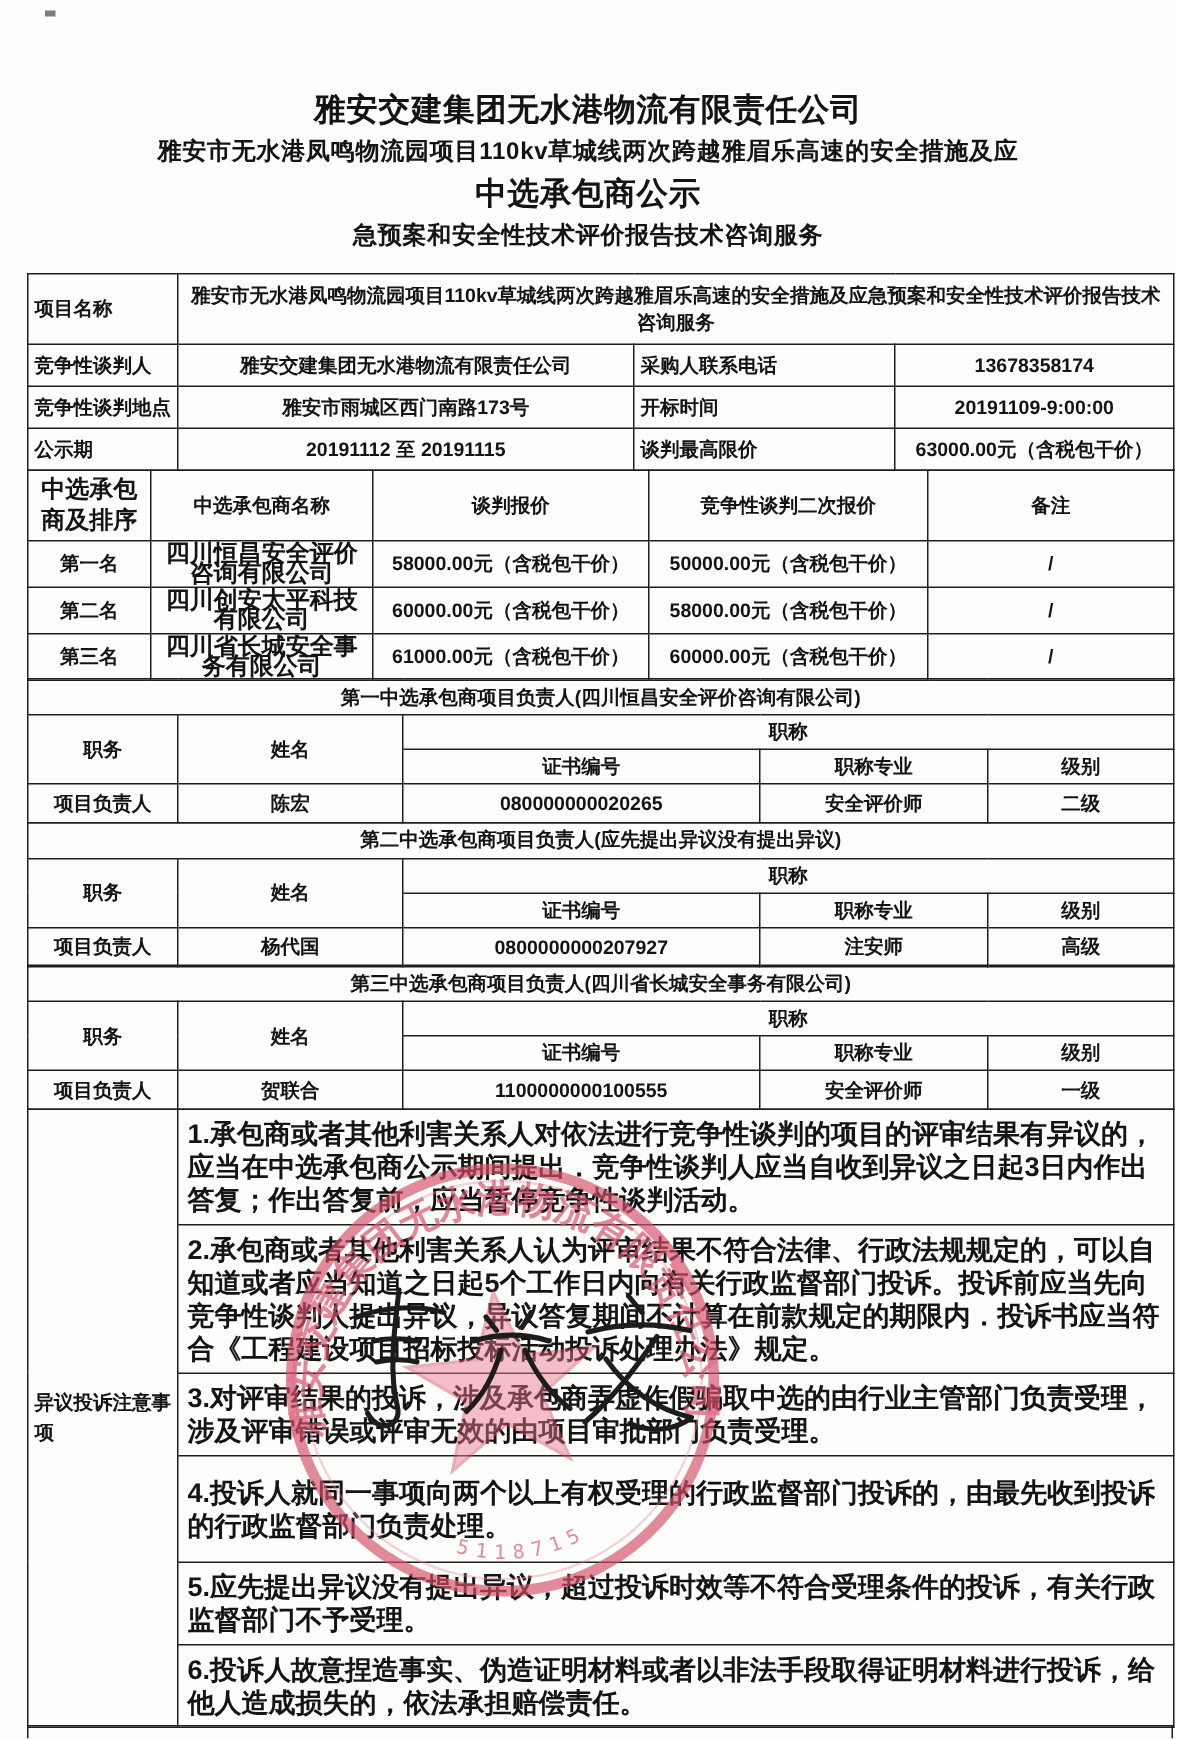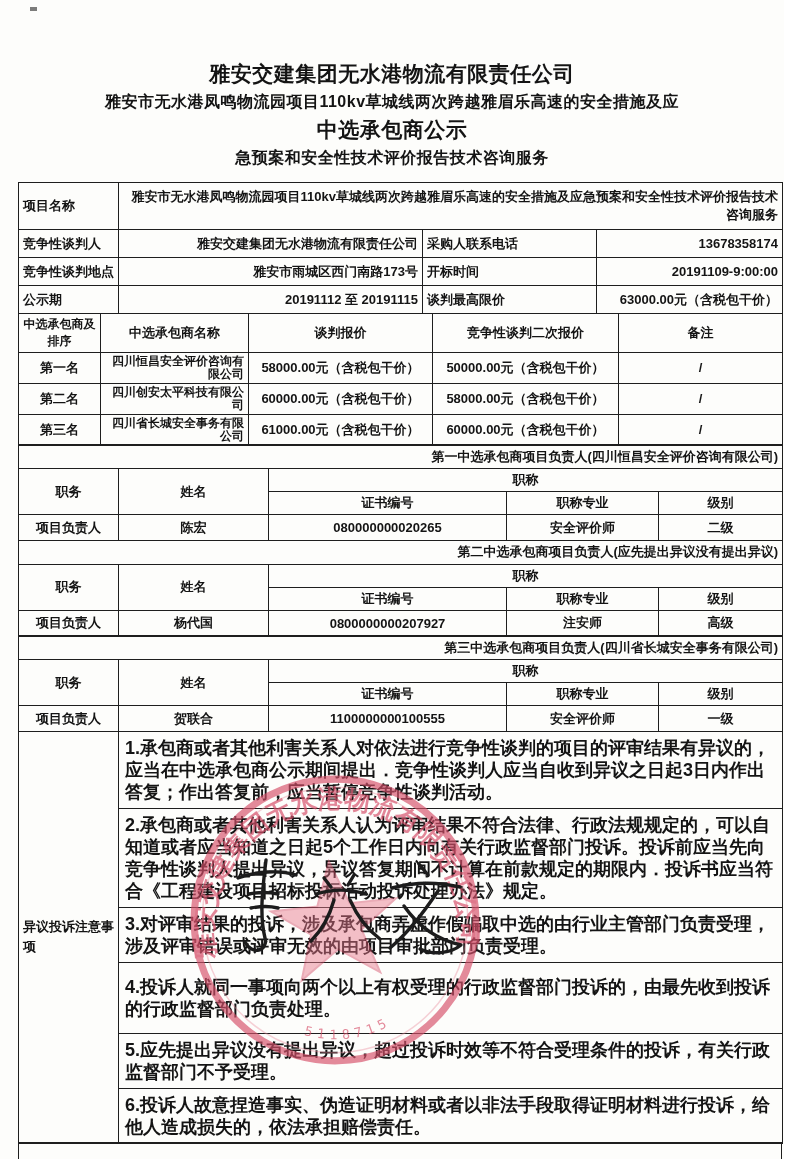--- a/index.html
+++ b/index.html
@@ -14,29 +14,29 @@
   }
   .artifact{position:absolute;left:30px;top:7px;width:7px;height:4px;background:#444;opacity:.7;}
   .titleblock{padding-top:60px;width:756px;margin:0 auto;text-align:center;font-weight:bold;line-height:28px;}
   .t-line{font-size:16px;letter-spacing:.5px;}
   .t-line.big{font-size:21px;}
   .doc{margin:10px 0 0 18px;width:764px;}
   table{border-collapse:collapse;table-layout:fixed;width:764px;}
   table + table{margin-top:-1.5px;}
   td,th{border:1.5px solid #1e1e1e;padding:2px 4px;font-size:13px;font-weight:600;vertical-align:middle;overflow:hidden;}
   .lab{text-align:left;}
-  .val{text-align:right;margin-left:20px;}
+  .val{text-align:center;margin-left:20px;}
   .ctr{text-align:center;}
   .info-r1 td{height:42px;}
   .info-row td{height:23px;}
   .bid-head td{height:34px;text-align:center;}
   .bid-row td{height:22px;}
-  .bid-rank{font-size:12px;margin-left:24px;}
-  .bid-name{font-size:12px;text-align:right;line-height:13px;font-family:Liberation Serif, serif;}
-  .sec-title td{height:19px;text-align:right;font-weight:600;}
+  .bid-rank{font-size:16px;margin-left:24px;}
+  .bid-name{font-size:16px;text-align:center;line-height:13px;font-family:Liberation Serif, serif;}
+  .sec-title td{height:19px;text-align:center;font-weight:600;}
   .p-head td{height:17px;text-align:center;}
   .p-data td{height:21px;text-align:center;}
   .note-cell{font-size:18px;line-height:22px;padding:5px 6px;text-align:left;}
   .note-pad{padding:13px 6px;}
   .obj-label{text-align:left;vertical-align:middle;line-height:20px;}
   .sig-row td{height:88px;vertical-align:middle;}
   .stamp{position:absolute;left:183px;top:768px;width:304px;height:304px;pointer-events:none;transform:rotate(-6deg);opacity:.78;}
   .signature{position:absolute;left:232px;top:848px;width:250px;height:120px;pointer-events:none;}
 </style>
 </head>

